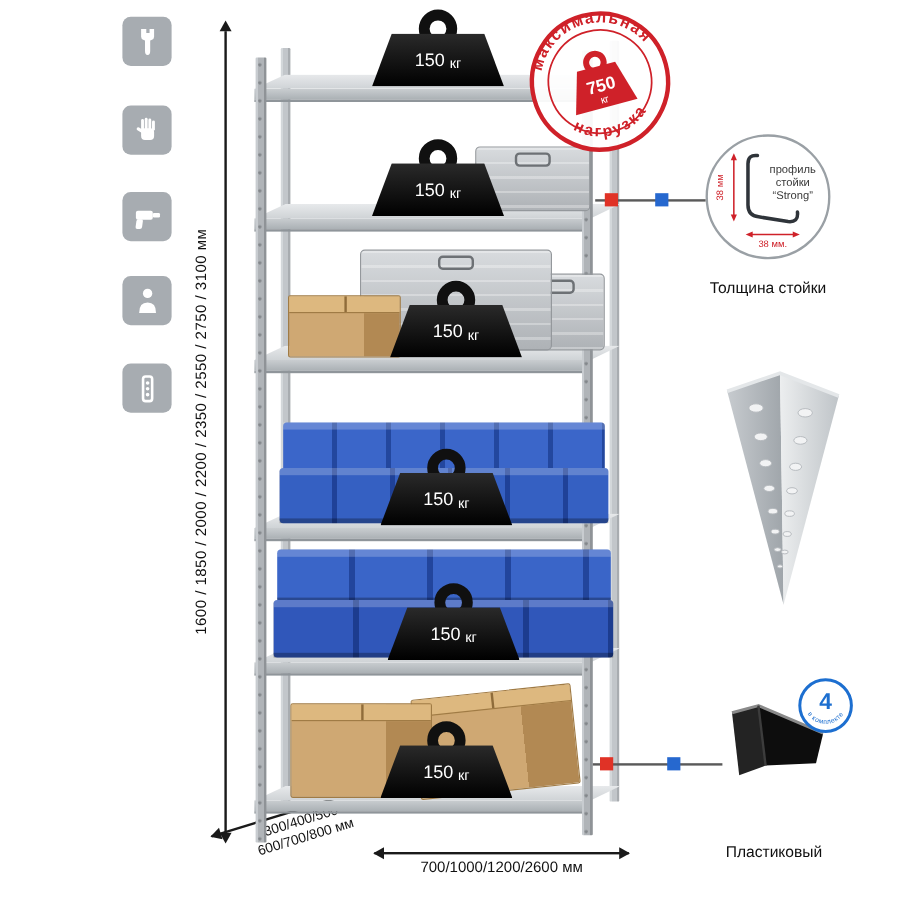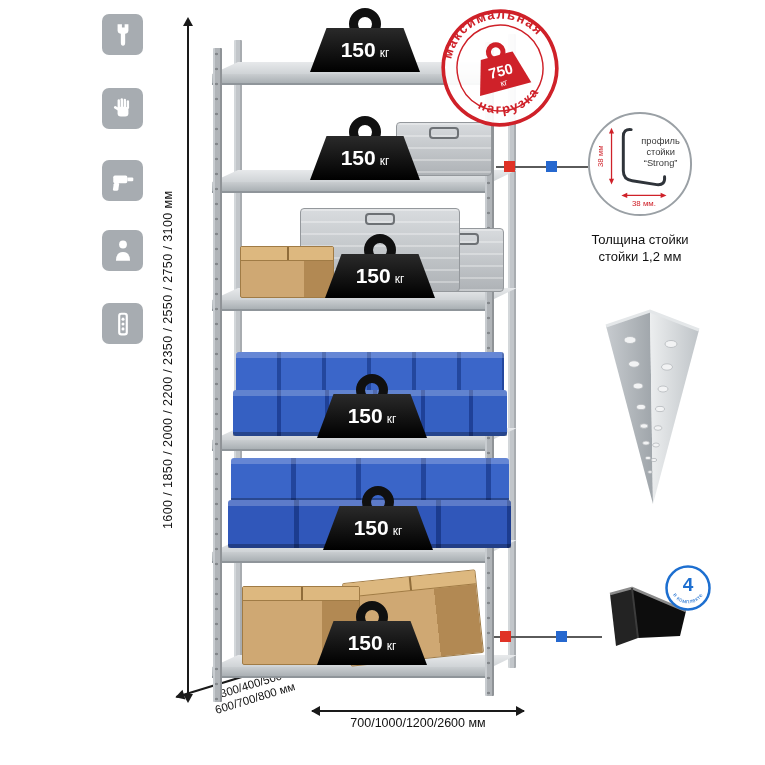--- a/index.html
+++ b/index.html
@@ -54,21 +54,21 @@
   .bins.l-front{background:repeating-linear-gradient(90deg,#3057ba 0 66px,#1c3c8f 66px 71px)}
 
   
   .weight{position:absolute;width:110px;z-index:4;text-align:center}
   .weight .ring{width:32px;height:32px;border:9px solid #101010;border-radius:50%;
         margin:0 auto -12px;box-sizing:border-box}
   .weight .wbody{position:relative;height:44px;color:#fff;
         background:linear-gradient(#2a2a2a,#000);
         clip-path:polygon(15% 0,85% 0,100% 100%,0 100%);
         display:flex;align-items:center;justify-content:center;gap:4px}
-  .weight .val{font-size:21px;font-weight:bold}
+  .weight .val{font-size:15px;font-weight:normal}
   .weight .unit{font-size:12px;margin-top:6px}
 
   
   .stamp{position:absolute;left:436px;top:4px;width:128px;height:128px;z-index:7;
         transform:rotate(-15deg)}
 
   
   .cline{position:absolute;height:2px;background:#5a5a5a;z-index:5}
   .sq{position:absolute;width:11px;height:11px;z-index:6}
   .sq.red{background:#e03226}
@@ -251,21 +251,20 @@
     <line x1="40" y1="87" x2="78" y2="87" stroke="#cf2129" stroke-width="1.3"></line>
     <polygon points="36,87 42,84.4 42,89.6" fill="#cf2129"></polygon>
     <polygon points="82,87 76,84.4 76,89.6" fill="#cf2129"></polygon>
     <text x="59" y="98" font-size="8" fill="#cf2129" text-anchor="middle">38 мм.</text>
     <text x="76" y="35" font-size="9.5" fill="#3a3a3a" text-anchor="middle">профиль</text>
     <text x="76" y="46" font-size="9.5" fill="#3a3a3a" text-anchor="middle">стойки</text>
     <text x="76" y="57" font-size="9.5" fill="#3a3a3a" text-anchor="middle">“Strong”</text>
   </svg>
   <div class="caption" style="left:570px;top:232px;width:140px">
     <div>Толщина стойки</div>
-    <div>стойки 1,2 мм</div>
   </div>
 
   <svg class="angle-photo" viewBox="0 0 112 215">
     <defs>
       <linearGradient id="agL" x1="0" y1="0" x2="1" y2="0">
         <stop offset="0" stop-color="#c7cbcf"></stop>
           <stop offset="1" stop-color="#9fa5aa"></stop>
       </linearGradient>
       <linearGradient id="agR" x1="0" y1="0" x2="1" y2="0">
         <stop offset="0" stop-color="#eceeef"></stop>
@@ -304,20 +303,21 @@
     <circle cx="24" cy="24" r="21.5" fill="#fff" stroke="#1d6fd0" stroke-width="2.5"></circle>
     <text x="24" y="27" font-size="19" font-weight="bold" fill="#1d6fd0" text-anchor="middle">4</text>
     <defs>
         <path id="bArc" d="M7 26 A 17.5 17.5 0 0 0 41 26"></path>
       </defs>
     <text font-size="5.6" fill="#1d6fd0" letter-spacing="0.4">
       <textPath href="#bArc" startOffset="50%" text-anchor="middle">в комплекте</textPath>
     </text>
   </svg>
   <div class="caption" style="left:575px;top:702px;width:140px">
+    <div>Пластиковый</div>
   </div>
 
   <div class="depth-dim">
     <div class="hline" style="width:150px"></div>
     <div class="depth-text">
       <div>300/400/500</div>
       <div>600/700/800 мм</div>
     </div>
   </div>
   <div class="width-dim">

